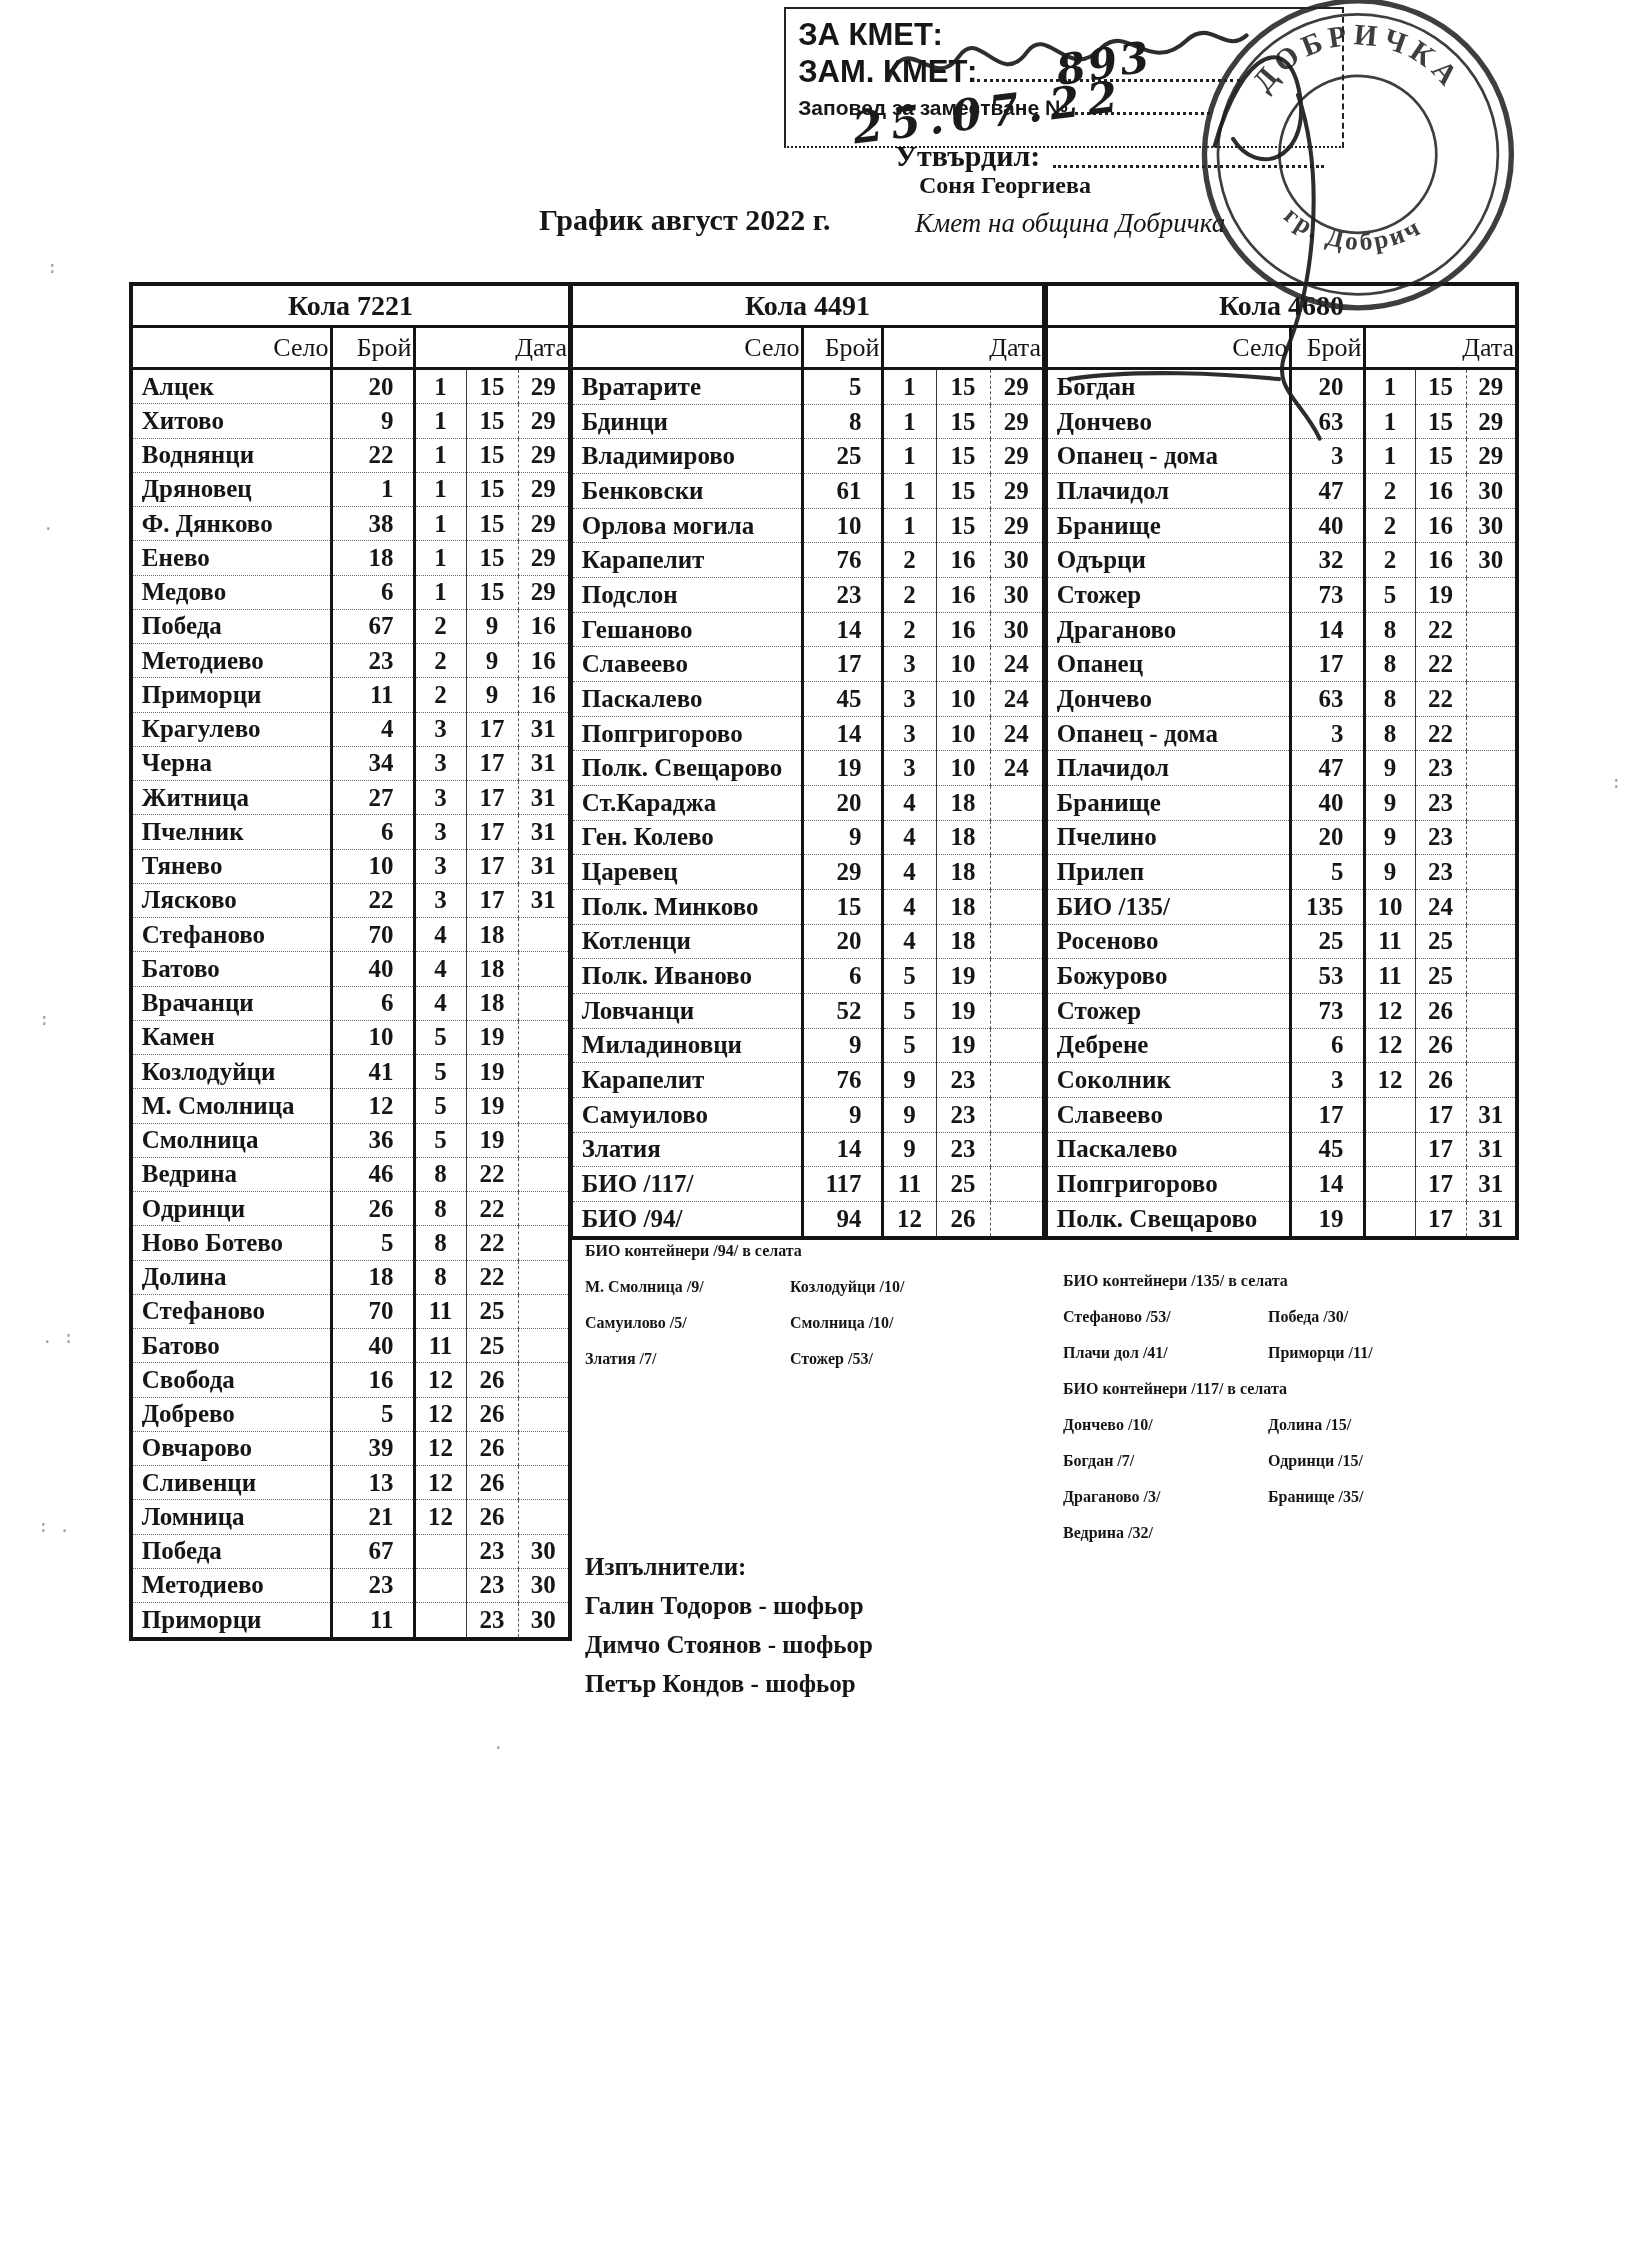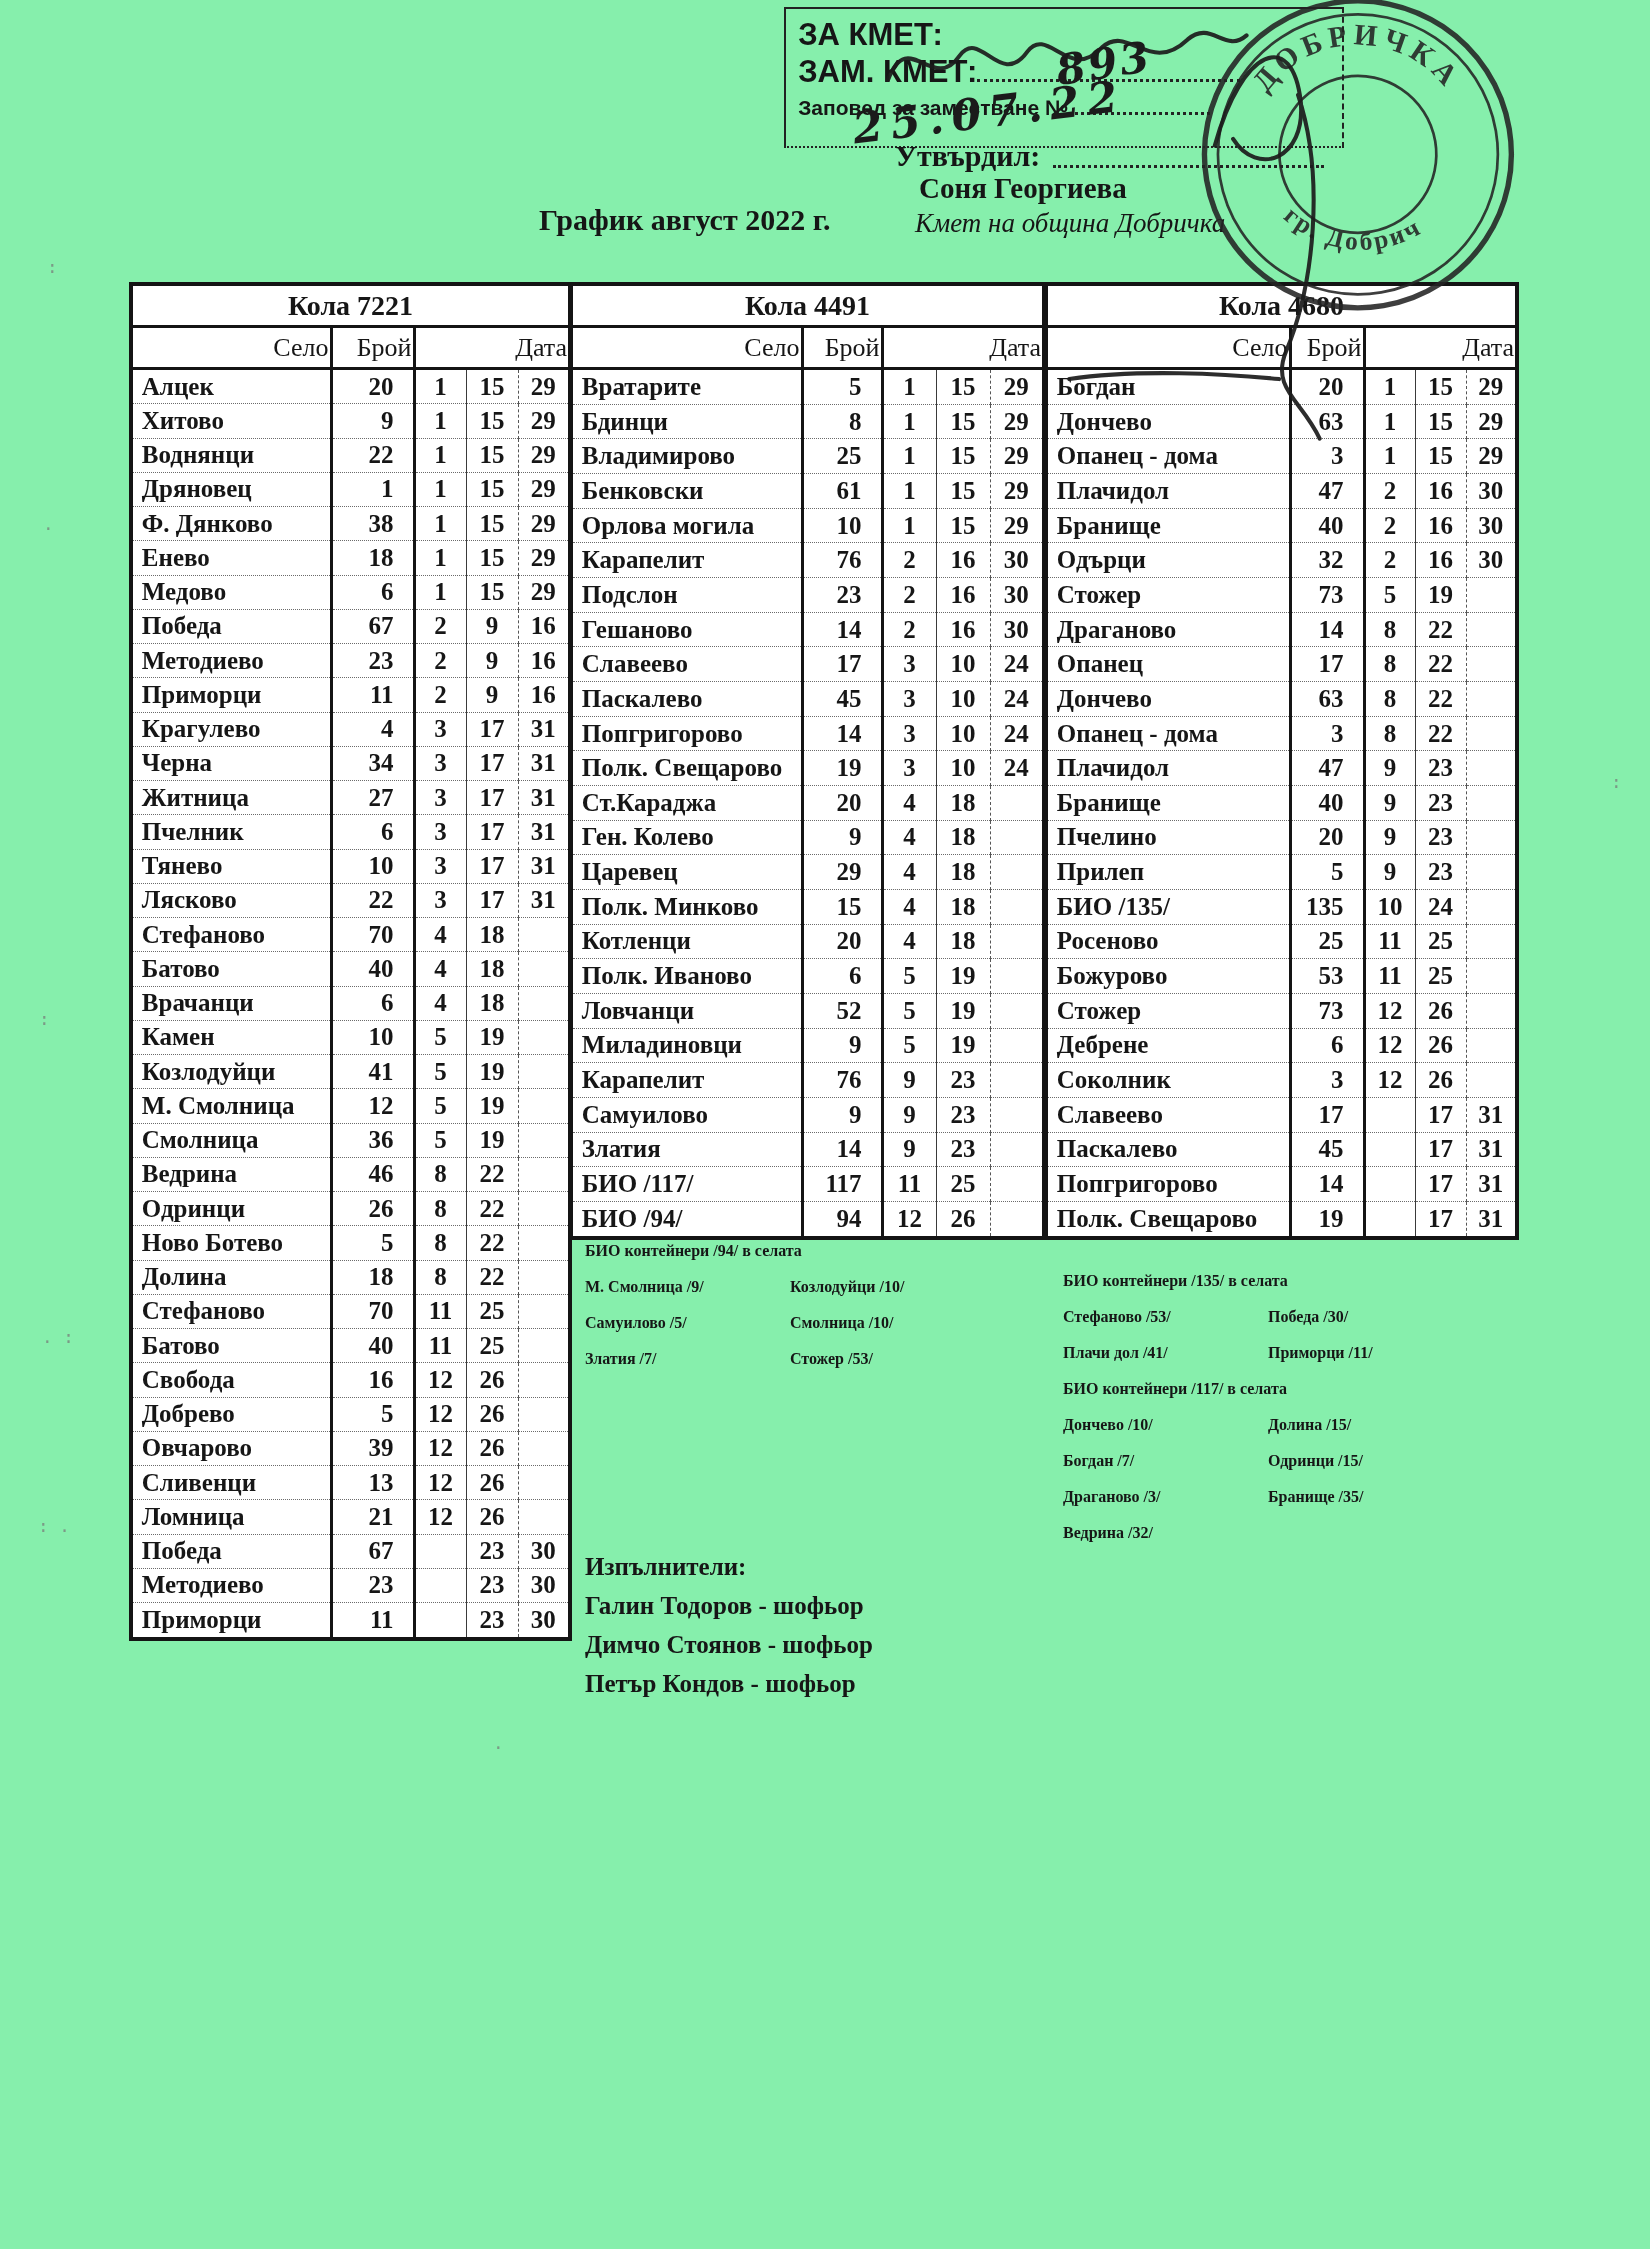--- a/index.html
+++ b/index.html
@@ -1,33 +1,33 @@
 <!DOCTYPE html>
 <html style="font-size:10.8px"><head>
 <meta charset="utf-8">
 <style>
   html,body{margin:0;padding:0;background:#e8e8e8;}
-  .page{position:relative;width:1651px;height:2250px;background:#86efac;
+  .page{position:relative;width:1651px;height:2250px;background:#ffffff;
         font-family:"Liberation Serif",serif;color:#161616;overflow:hidden;}
 
   
   .approval-box{position:absolute;left:784px;top:6.8px;width:556px;height:137px;
     border:2px solid #222;border-right-style:dashed;border-bottom:2.7px dotted #222;
     font-family:"Liberation Sans",sans-serif;font-weight:bold;}
   .ab-line1{position:absolute;left:12.2px;top:8.1px;font-size:31px;}
   .ab-line2{position:absolute;left:12.2px;top:45px;font-size:31px;white-space:nowrap;}
   .ab-line3{position:absolute;left:12.2px;top:87px;font-size:21px;white-space:nowrap;}
   .dots{display:inline-block;border-bottom:3.4px dotted #222;height:21.7px;vertical-align:baseline;}
   .hw{position:absolute;font-family:"DejaVu Serif",serif;font-style:italic;font-weight:bold;color:#1b1b1b;z-index:6;}
   #hw-number{left:1056px;top:39px;font-size:42px;transform:rotate(-9deg);letter-spacing:2.7px;}
   #hw-date{left:852px;top:87px;font-size:43px;transform:rotate(-7deg);letter-spacing:8.1px;}
 
   .utvardil{position:absolute;left:895px;top:139px;font-size:30px;font-weight:bold;}
   .utv-dots{position:absolute;left:1053px;top:143px;width:271px;border-bottom:3.4px dotted #222;height:21.7px;}
-  .mayor-name{position:absolute;left:919px;top:172px;font-size:29px;font-weight:bold;}
+  .mayor-name{position:absolute;left:919px;top:172px;font-size:24px;font-weight:bold;}
   .mayor-title{position:absolute;left:915px;top:208px;font-size:27px;font-style:italic;}
   .doc-title{position:absolute;left:539px;top:203px;font-size:30px;font-weight:bold;}
 
   
   .stamp{position:absolute;left:1194px;top:-8.1px;z-index:5;transform:rotate(12deg);opacity:.88;}
   .sig-overlay{position:absolute;left:846px;top:0px;z-index:7;}
 
   
   table.sched{position:absolute;border-collapse:collapse;table-layout:fixed;
     background:#fff;border:4.1px solid #141414;margin-top:18px;}

